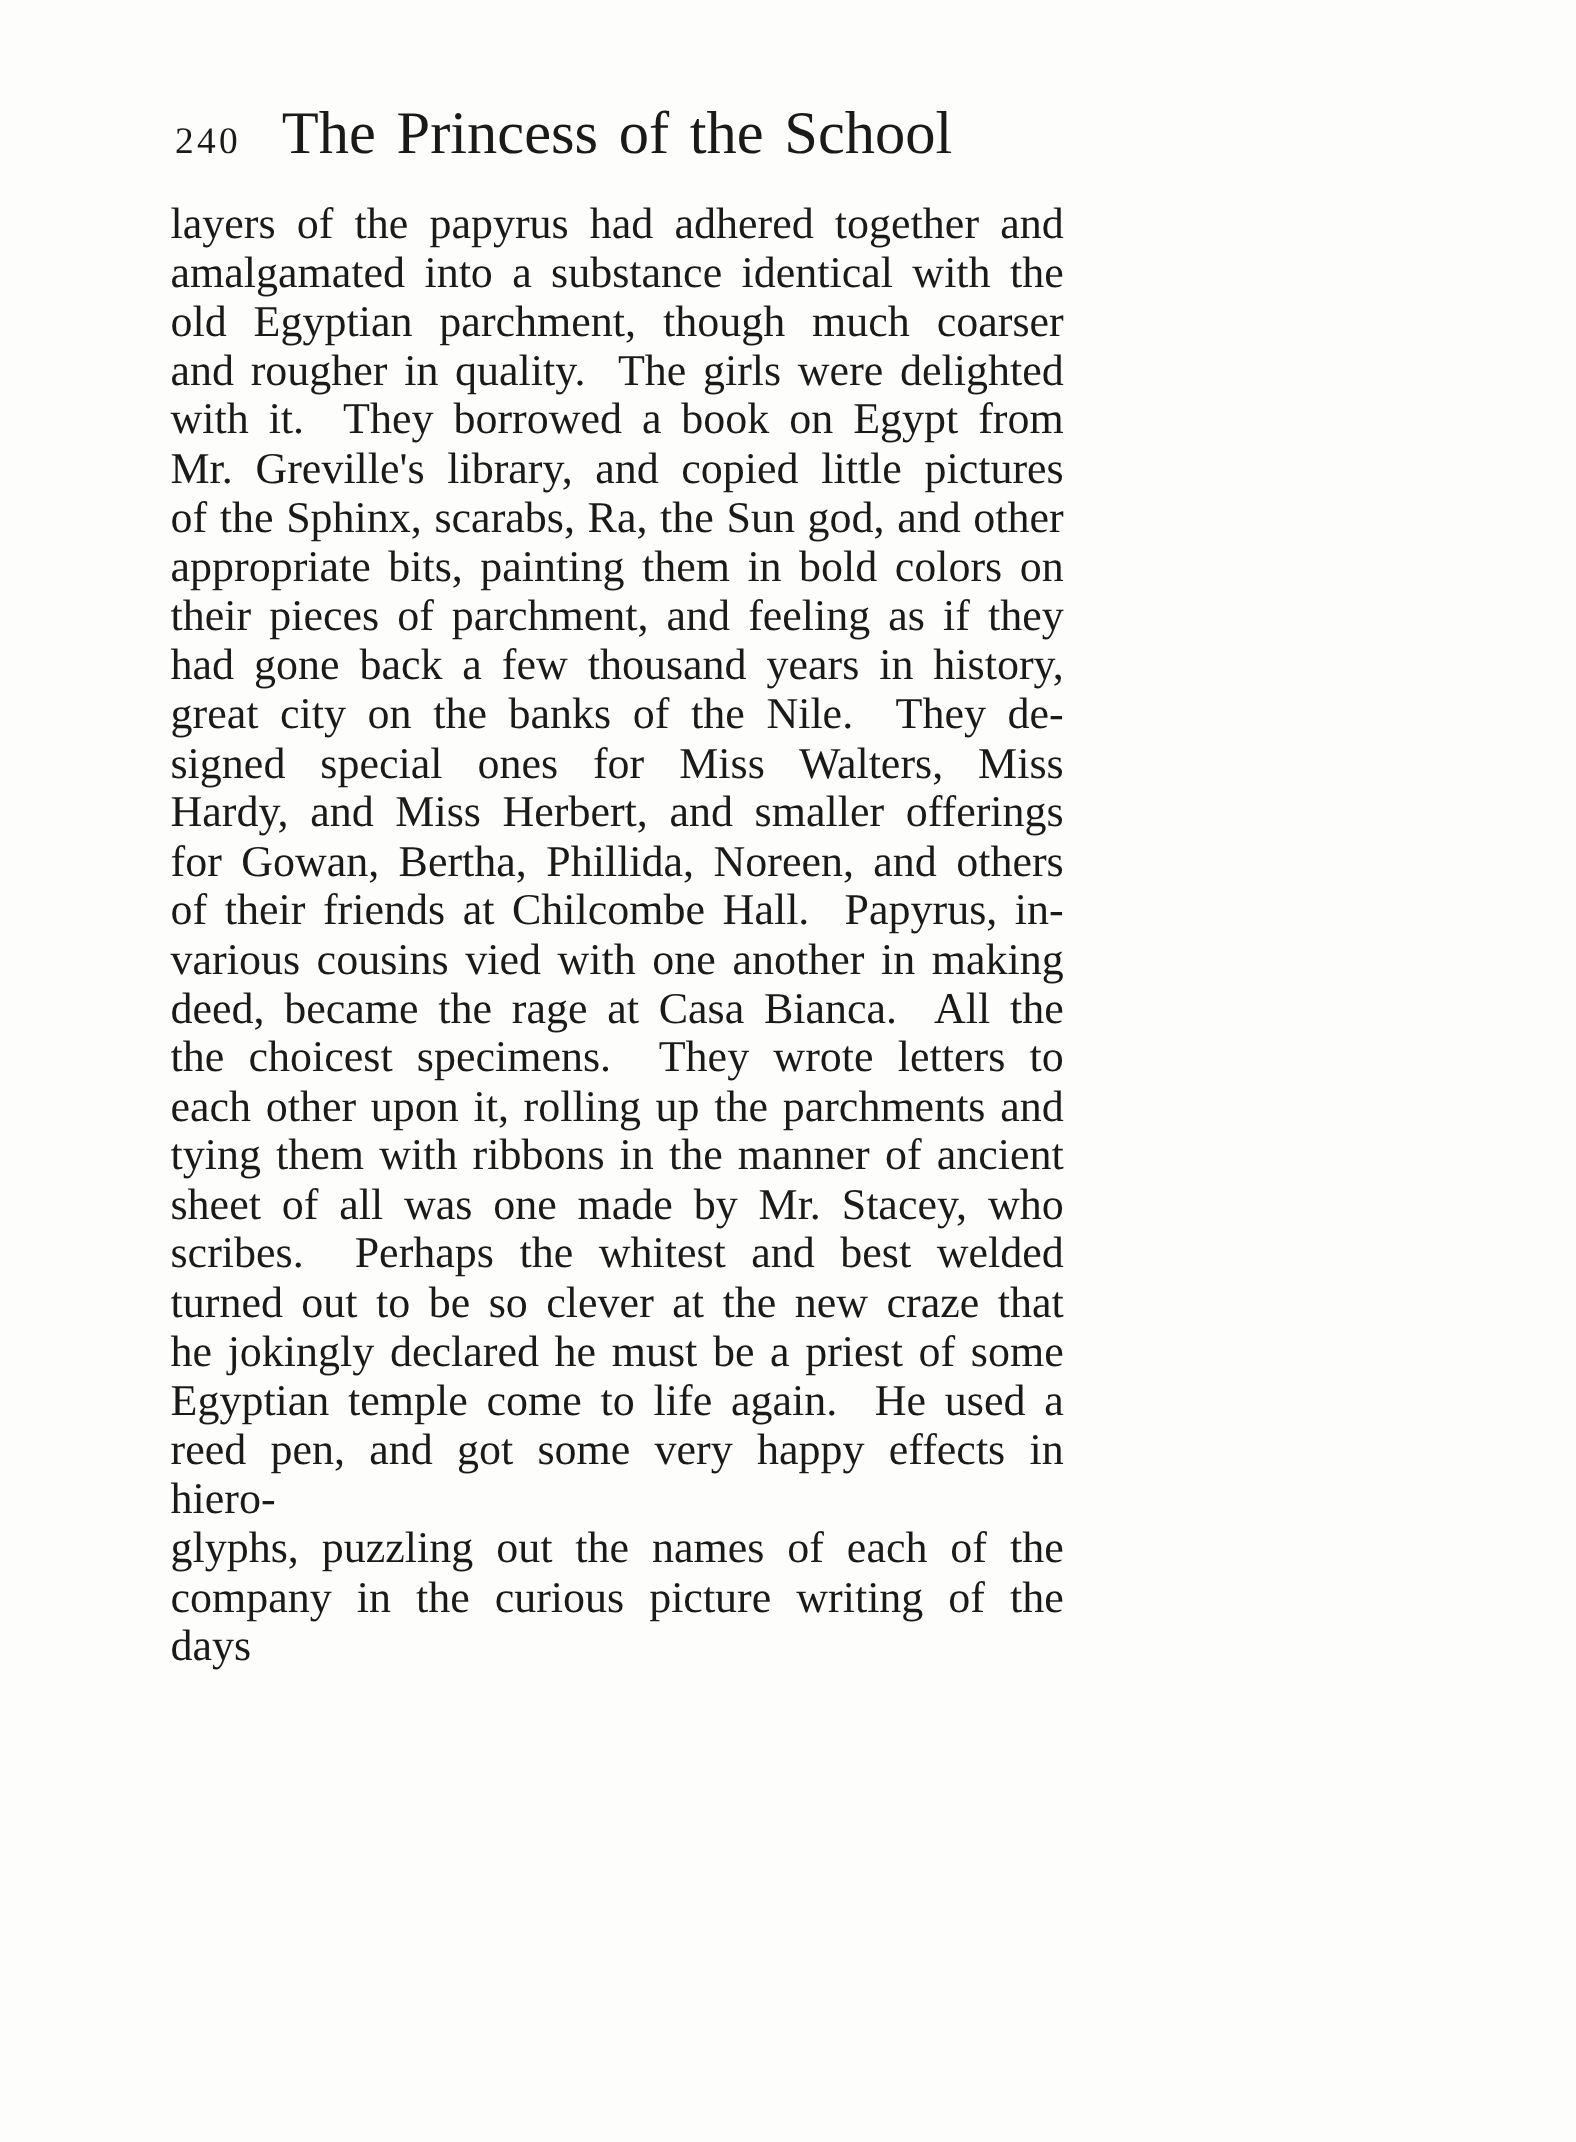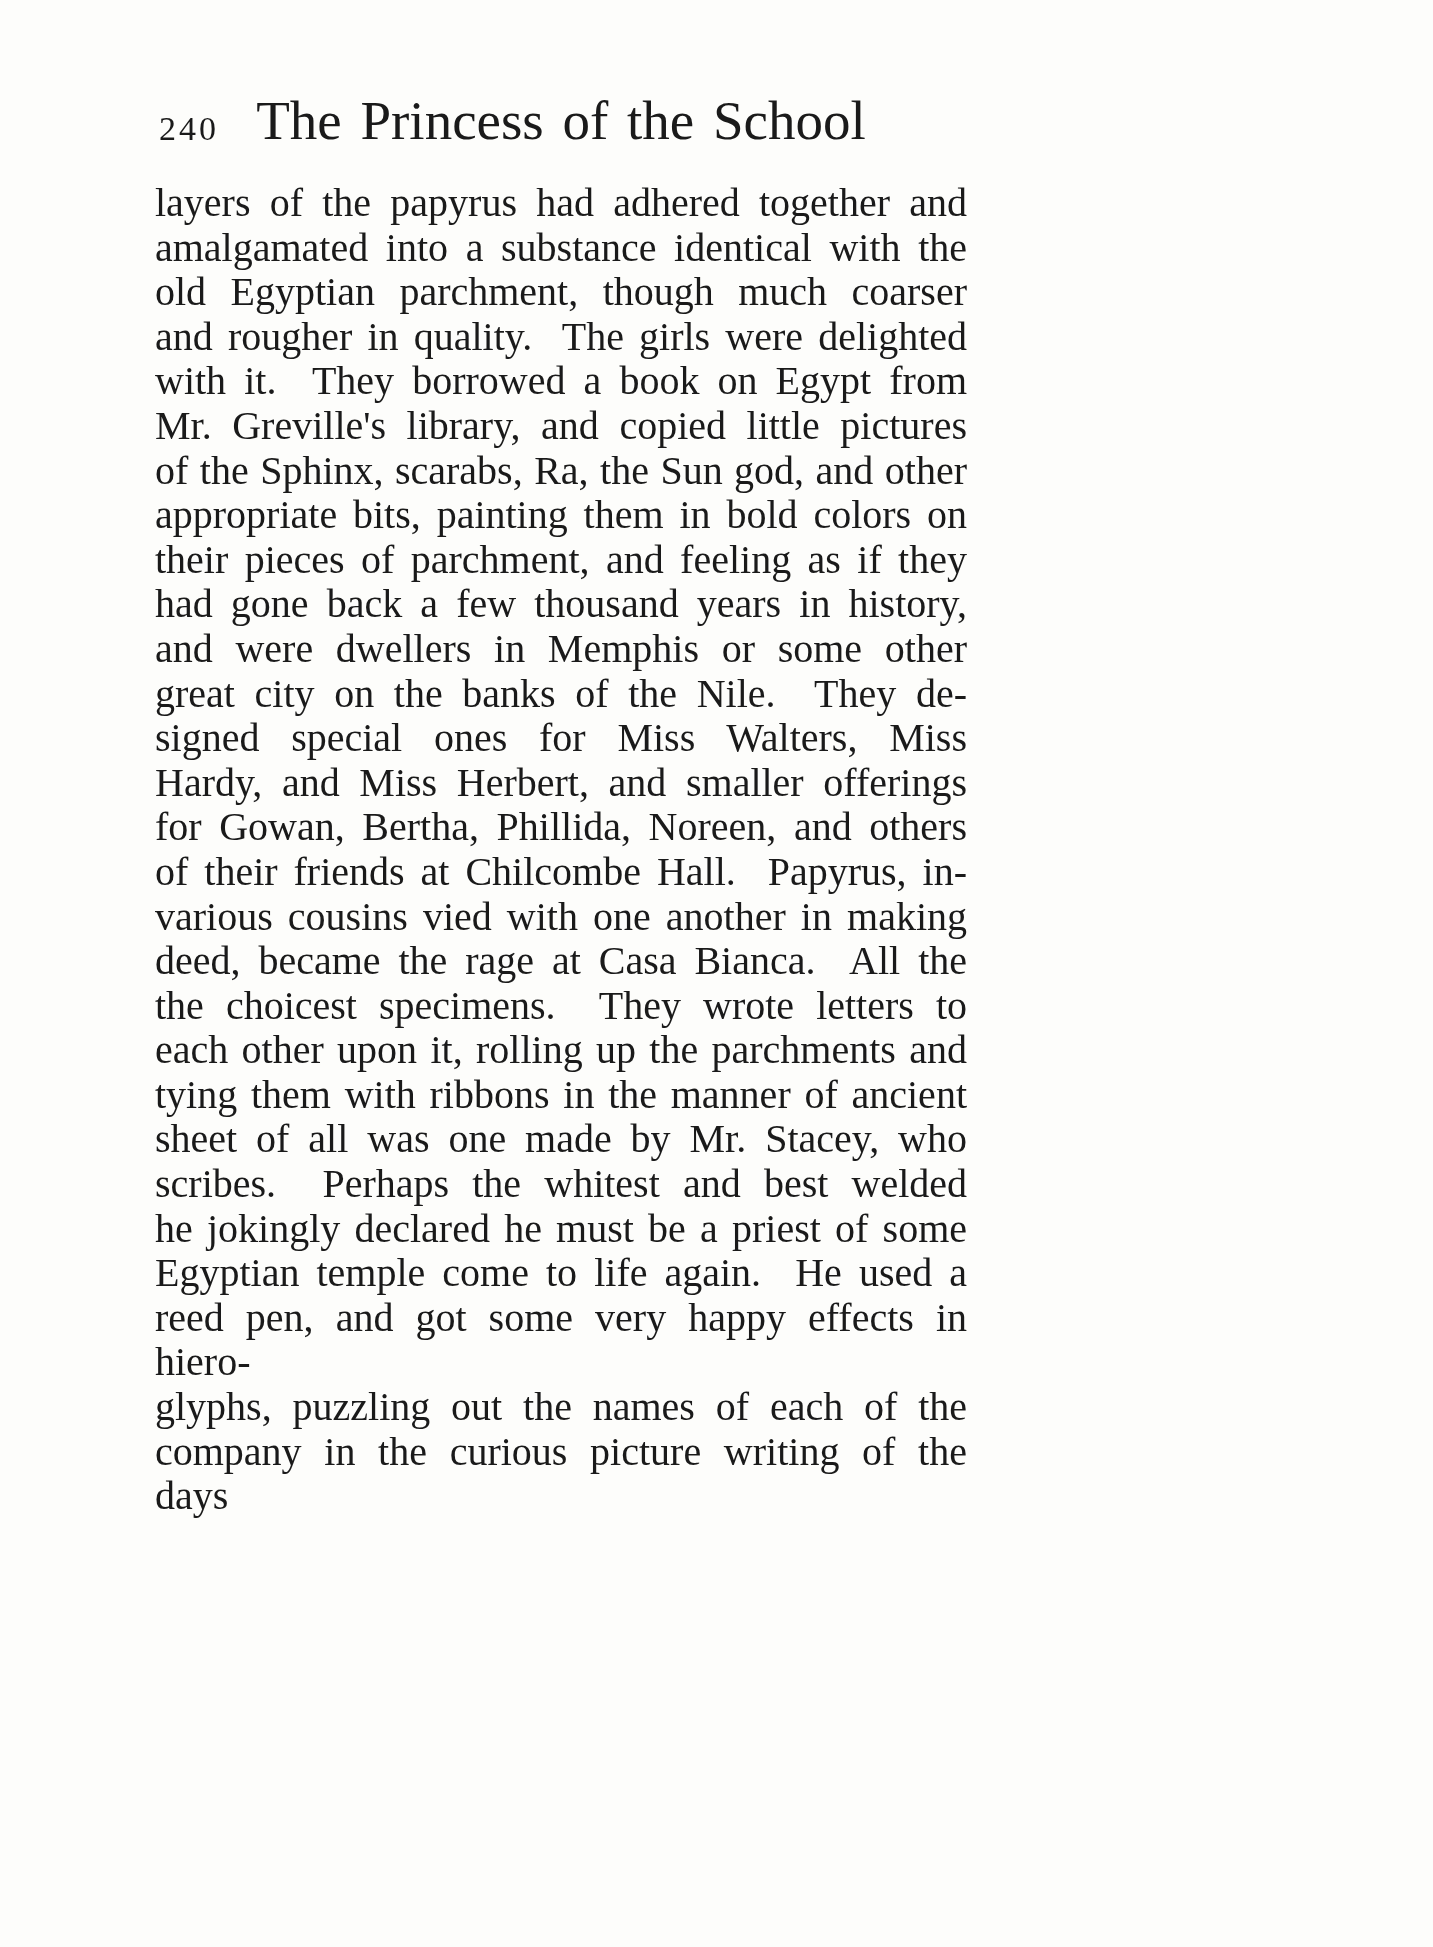--- a/index.html
+++ b/index.html
@@ -68,32 +68,32 @@
       <div class="text-line">layers of the papyrus had adhered together and</div>
       <div class="text-line">amalgamated into a substance identical with the</div>
       <div class="text-line">old Egyptian parchment, though much coarser</div>
       <div class="text-line">and rougher in quality.  The girls were delighted</div>
       <div class="text-line">with it.  They borrowed a book on Egypt from</div>
       <div class="text-line">Mr. Greville's library, and copied little pictures</div>
       <div class="text-line">of the Sphinx, scarabs, Ra, the Sun god, and other</div>
       <div class="text-line">appropriate bits, painting them in bold colors on</div>
       <div class="text-line">their pieces of parchment, and feeling as if they</div>
       <div class="text-line">had gone back a few thousand years in history,</div>
-      <div class="text-line">and were dwellers in Memphis or some other</div>
       <div class="text-line">great city on the banks of the Nile.  They de-</div>
       <div class="text-line">signed special ones for Miss Walters, Miss</div>
       <div class="text-line">Hardy, and Miss Herbert, and smaller offerings</div>
       <div class="text-line">for Gowan, Bertha, Phillida, Noreen, and others</div>
       <div class="text-line">of their friends at Chilcombe Hall.  Papyrus, in-</div>
       <div class="text-line">various cousins vied with one another in making</div>
       <div class="text-line">deed, became the rage at Casa Bianca.  All the</div>
       <div class="text-line">the choicest specimens.  They wrote letters to</div>
       <div class="text-line">each other upon it, rolling up the parchments and</div>
       <div class="text-line">tying them with ribbons in the manner of ancient</div>
       <div class="text-line">sheet of all was one made by Mr. Stacey, who</div>
       <div class="text-line">scribes.  Perhaps the whitest and best welded</div>
+      <div class="text-line">turned out to be so clever at the new craze that</div>
       <div class="text-line">he jokingly declared he must be a priest of some</div>
       <div class="text-line">Egyptian temple come to life again.  He used a</div>
       <div class="text-line">reed pen, and got some very happy effects in hiero-</div>
       <div class="text-line">glyphs, puzzling out the names of each of the</div>
       <div class="text-line">company in the curious picture writing of the days</div>
     </div>
 </div>
 
 </body></html>

